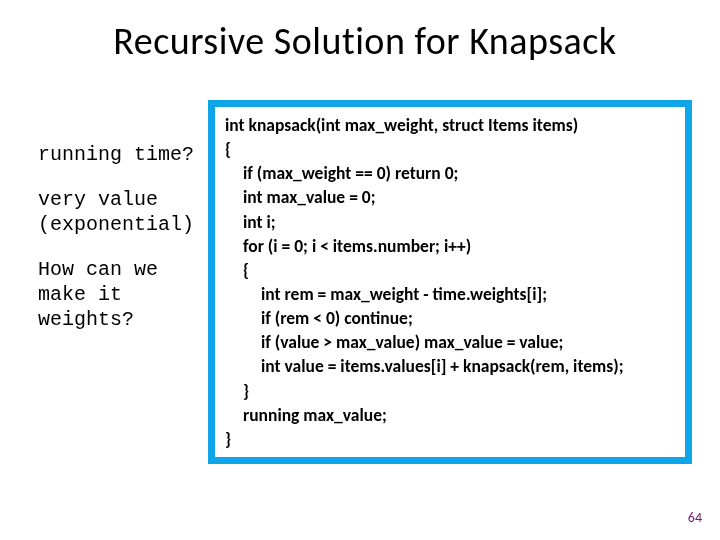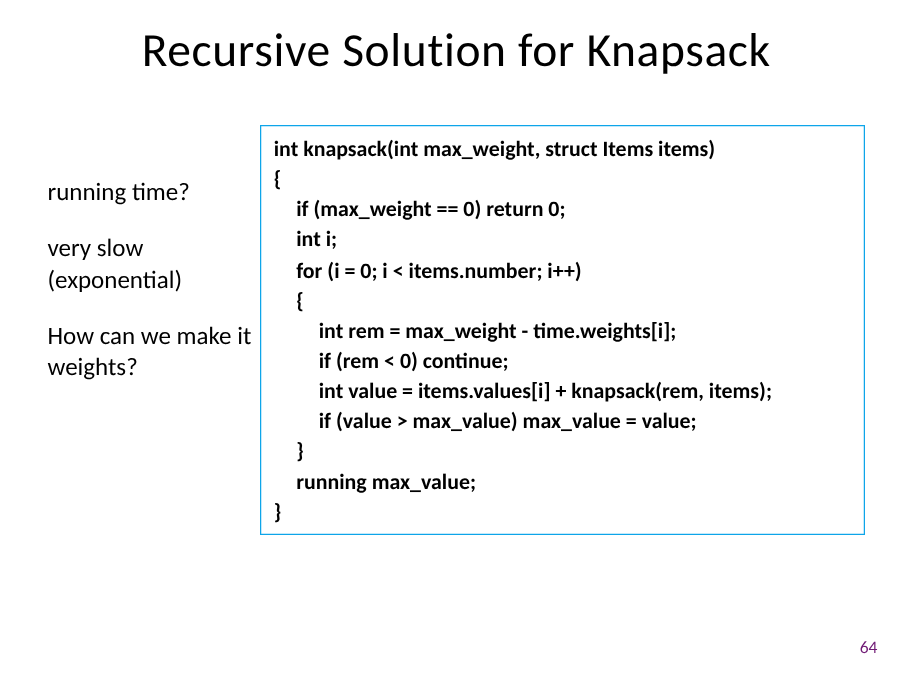--- a/index.html
+++ b/index.html
@@ -1,52 +1,53 @@
 <!DOCTYPE html>
 <html><head>
 <meta charset="utf-8">
 <style>
   * { margin: 0; padding: 0; box-sizing: border-box; }
   html, body { width: 720px; height: 540px; background: #fff; font-family: Calibri, Arial, sans-serif; color: #000; overflow: hidden; }
   .slide { width: 720px; height: 540px; position: relative; padding: 18px 28px 16px 38px; }
   .title { font-size: 38px; font-weight: 400; text-align: center; margin-bottom: 36px; letter-spacing: 0.5px; }
   .body { display: flex; }
   .left { width: 170px; padding-top: 42px; font-size: 20px; line-height: 1.25; }
-  .left p { margin-bottom: 20px; }
+  .left p { margin-bottom: 20px; font-family: Liberation Mono, monospace; }
   .right { flex: 1; }
-  .code-box { border: 1px solid #0ea5e9; padding: 6px 10px 6px 10px; font-size: 17.5px; line-height: 1.38; font-family: Calibri, Arial, sans-serif; }
+  .code-box { border: 7px solid #0ea5e9; padding: 6px 10px 6px 10px; font-size: 17.5px; line-height: 1.38; font-family: Calibri, Arial, sans-serif; }
   .code-box .l0 { padding-left: 0; }
   .code-box .l1 { padding-left: 18px; }
   .code-box .l2 { padding-left: 36px; }
   .b { font-weight: 700; }
   .pagenum { position: absolute; bottom: 14px; right: 18px; font-size: 14px; color: #701a75; }
 </style>
 </head>
 <body>
 
 <div class="slide">
   <div class="title">Recursive Solution for Knapsack</div>
   <div class="body">
     <div class="left">
       <p>running time?</p>
-      <p>very slow (exponential)</p>
+      <p>very value (exponential)</p>
       <p>How can we make it weights?</p>
     </div>
     <div class="right">
       <div class="code-box">
         <div class="l0 b">int knapsack(int max_weight, struct Items items)</div>
         <div class="l0 b">{</div>
         <div class="l1 b">if (max_weight == 0) return 0;</div>
+        <div class="l1 b">int max_value = 0;</div>
         <div class="l1 b">int i;</div>
         <div class="l1 b">for (i = 0; i &lt; items.number; i++)</div>
         <div class="l1 b">{</div>
         <div class="l2 b">int rem = max_weight - time.weights[i];</div>
         <div class="l2 b">if (rem &lt; 0) continue;</div>
+        <div class="l2 b">if (value &gt; max_value) max_value = value;</div>
         <div class="l2 b">int value = items.values[i] + knapsack(rem, items);</div>
-        <div class="l2 b">if (value &gt; max_value) max_value = value;</div>
         <div class="l1 b">}</div>
         <div class="l1 b">running max_value;</div>
         <div class="l0 b">}</div>
       </div>
     </div>
   </div>
   <div class="pagenum">64</div>
 </div>
 
 </body></html>

